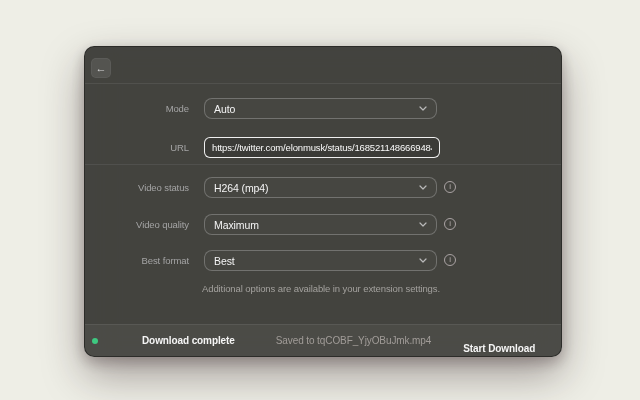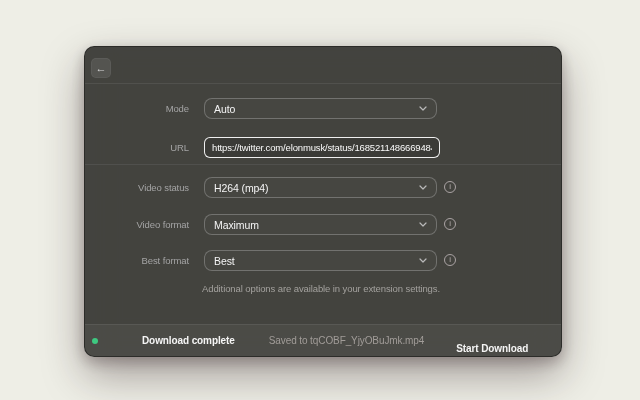--- a/index.html
+++ b/index.html
@@ -60,21 +60,21 @@
   .note { position:absolute; left:90px; width:292px; top:236px;
           display:flex; justify-content:center; white-space:nowrap;
           color:#a3a19d; font-size:9.5px; }
   .bar { position:absolute; left:0; right:0; bottom:0; height:32px;
          background:rgba(255,255,255,.045);
          border-top:1px solid rgba(255,255,255,.07);
          display:flex; align-items:center; padding:0 6px 0 7px;gap:32px; }
   .dot { width:6px; height:6px; border-radius:50%; background:#3ec981;
          margin-right:12px; flex:none; }
   .status { font-size:10px; font-weight:700; color:#f5f5f5; white-space:nowrap; }
-  .detail { font-size:10px; color:#a19c98; margin-left:2px; white-space:nowrap; }
+  .detail { font-size:10px; color:#a19c98; margin-left:9px; white-space:nowrap; }
   .action { margin-left:auto; font-size:10px; font-weight:700; color:#f5f5f5;
             cursor:pointer; white-space:nowrap;margin-top:16px; }
   .keys { display:flex; gap:4px; margin-left:8px; }
   .key { width:18px; height:16px; border-radius:4px; background:rgba(255,255,255,.13);
          display:flex; align-items:center; justify-content:center;
          font-size:9px; color:#cfcccc; font-family:"DejaVu Sans",sans-serif; }
 </style>
 </head>
 <body>
 
@@ -114,21 +114,21 @@
             <path d="M1 1l3 3 3-3" stroke="#b9b9b9" stroke-width="1.2" fill="none" stroke-linecap="round" stroke-linejoin="round"></path>
           </svg>
       </span>
     </div>
     <div class="info">
       <span>i</span>
     </div>
   </div>
 
   <div class="row" style="top:167px">
-    <div class="lbl">Video format</div>
+    <div class="lbl">Video quality</div>
     <div class="sel">
       <span>Maximum</span>
       <span class="chev">
         <svg width="8" height="5" viewBox="0 0 8 5">
             <path d="M1 1l3 3 3-3" stroke="#b9b9b9" stroke-width="1.2" fill="none" stroke-linecap="round" stroke-linejoin="round"></path>
           </svg>
       </span>
     </div>
     <div class="info">
       <span>i</span>

